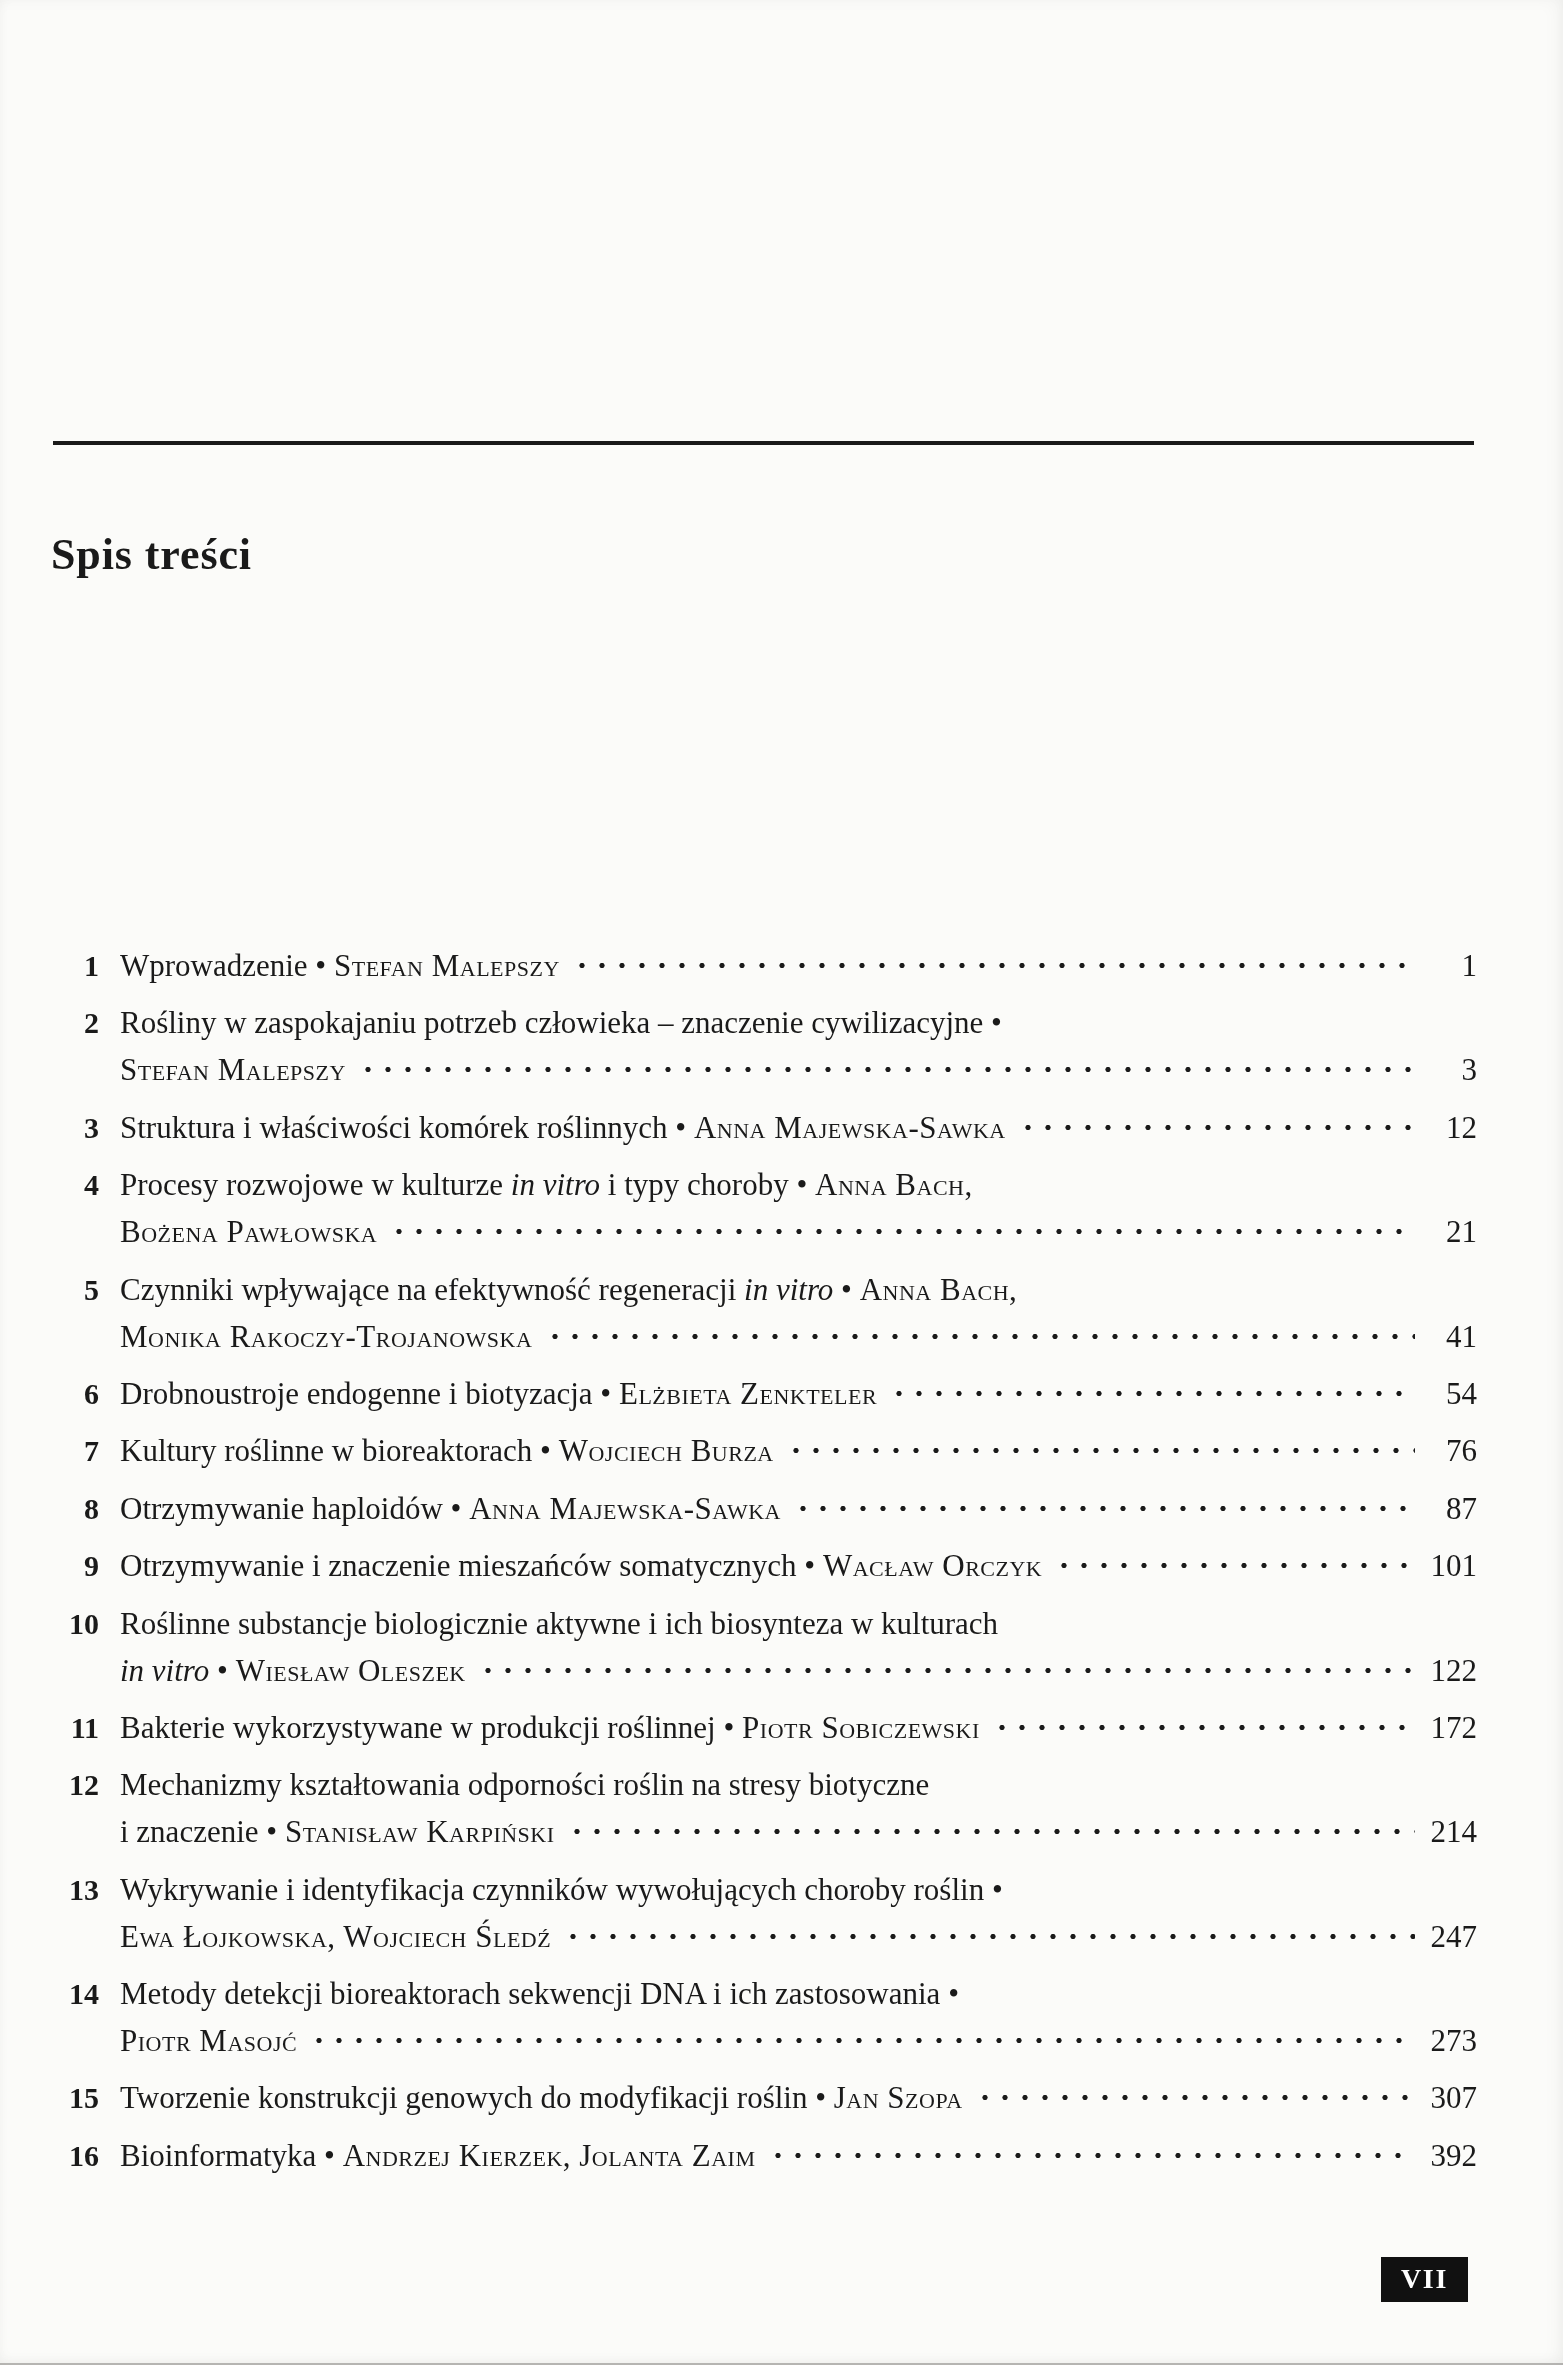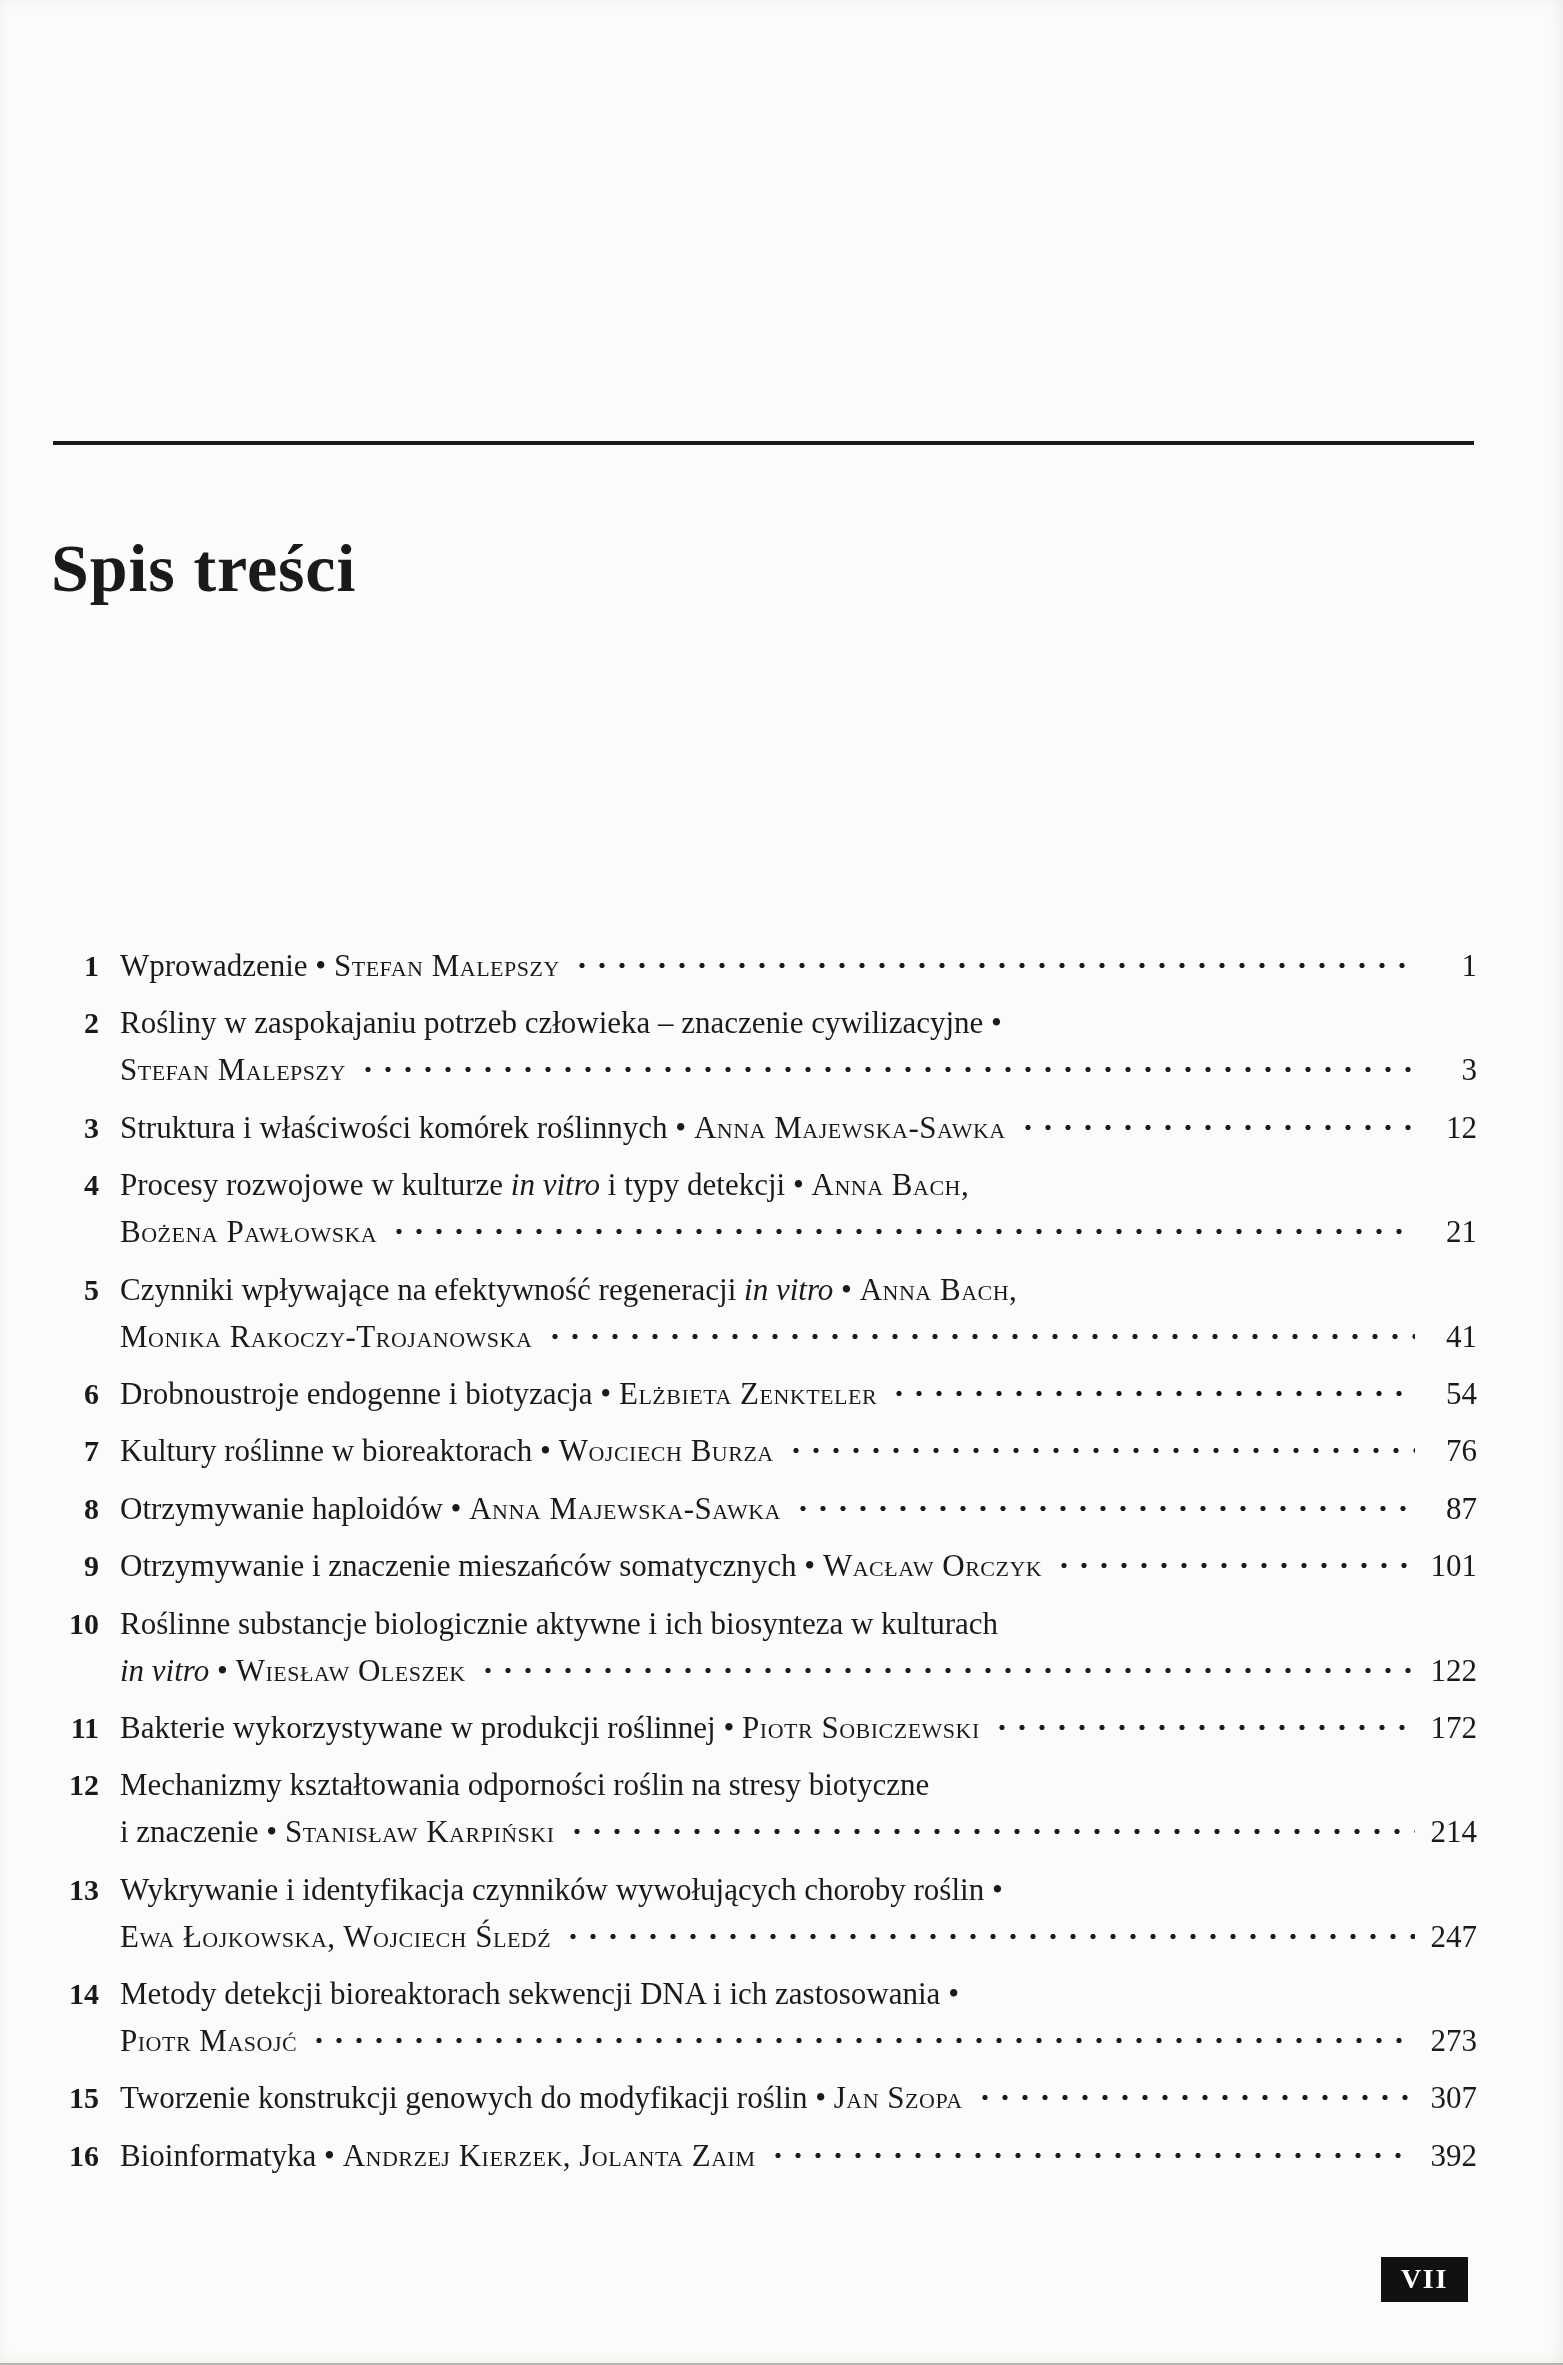--- a/index.html
+++ b/index.html
@@ -27,21 +27,21 @@
     right: 90px;
     top: 441px;
     height: 3.5px;
     background: var(--ink, #161616);
   }
 
   .title {
     position: absolute;
     left: 51px;
     top: 529px;
-    font-size: 68px;
+    font-size: 44px;
     font-weight: bold;
     letter-spacing: 0.9px;
   }
 
   .toc {
     position: absolute;
     left: 59px;
     right: 87px;
     top: 942px;
     font-size: 31px;
@@ -152,21 +152,21 @@
             <span class="text"><span class="">Struktura i właściwości komórek roślinnych • </span><span class="sc">Anna Majewska-Sawka</span></span>
             <span class="leader"></span>
             <span class="pagenum">12</span>
           </div>
         </div>
       </div>
       <div class="entry">
         <div class="num">4</div>
         <div class="content">
           <div class="line">
-            <span class="text"><span class="">Procesy rozwojowe w kulturze </span><span class="it">in vitro</span><span class=""> i typy detekcji • </span><span class="sc">Anna Bach,</span></span>
+            <span class="text"><span class="">Procesy rozwojowe w kulturze </span><span class="it">in vitro</span><span class=""> i typy choroby • </span><span class="sc">Anna Bach,</span></span>
           </div>
           <div class="line">
             <span class="text"><span class="sc">Bożena Pawłowska</span></span>
             <span class="leader"></span>
             <span class="pagenum">21</span>
           </div>
         </div>
       </div>
       <div class="entry">
         <div class="num">5</div>

